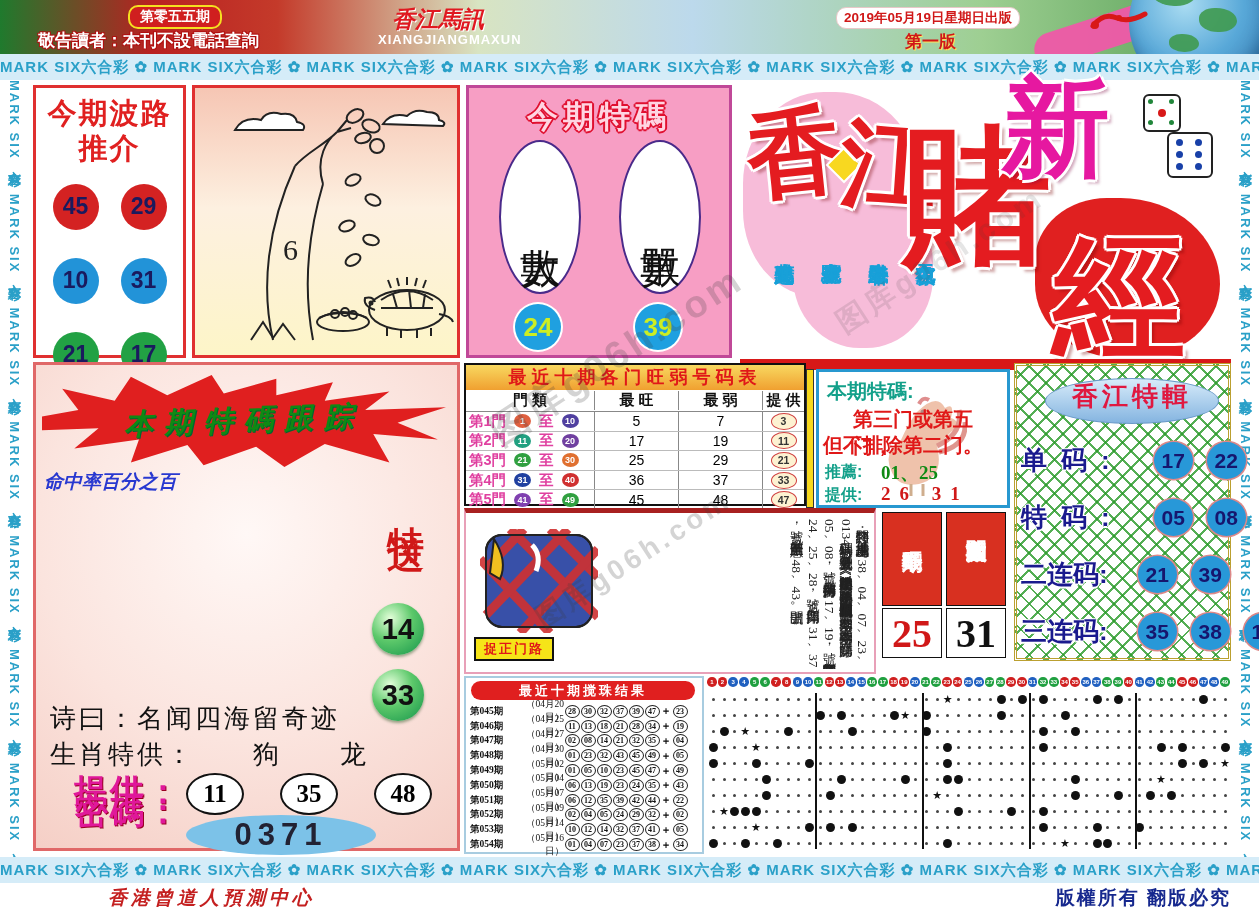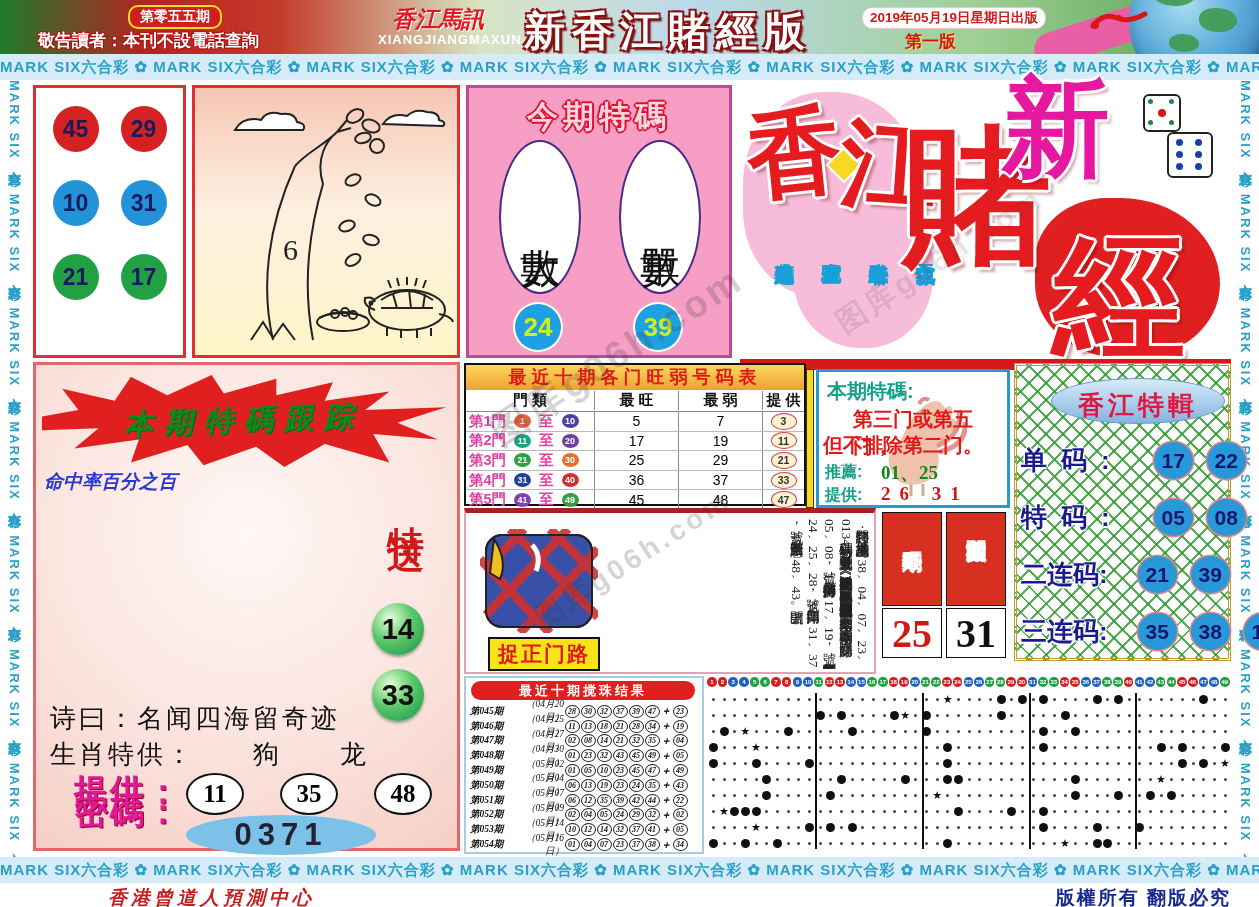--- a/index.html
+++ b/index.html
@@ -12,21 +12,21 @@
   #issue-badge{position:absolute;left:128px;top:5px;background:#d01f1f;border:2px solid #f5e020;
     border-radius:10px;color:#fff;font-weight:bold;font-size:14px;padding:1px 10px;}
   #notice{position:absolute;left:38px;top:29px;color:#fff;font-weight:bold;font-size:17px;
     text-shadow:1px 1px 0 #b01010,-1px -1px 0 #b01010,1px -1px 0 #b01010,-1px 1px 0 #b01010;}
   #masthead-cn{position:absolute;left:392px;top:4px;color:#e01820;font-weight:bold;font-size:23px;
     font-family:"Liberation Serif",serif;font-style:italic;text-shadow:1px 1px 0 #fff;}
   #masthead-en{position:absolute;left:378px;top:32px;color:#fff;font-weight:bold;font-size:13px;letter-spacing:1px;}
   #main-title{position:absolute;left:524px;top:4px;color:#fff;font-weight:bold;font-size:41px;
     font-family:"Liberation Serif",serif;letter-spacing:7px;
     text-shadow:2px 2px 0 #8c1010,-2px -2px 0 #8c1010,2px -2px 0 #8c1010,-2px 2px 0 #8c1010,3px 3px 2px #5c0808;}
-  #pub-date{position:absolute;left:862px;top:7px;width:182px;height:20px;background:#fff;border-radius:10px;
+  #pub-date{position:absolute;left:836px;top:7px;width:182px;height:20px;background:#fff;border-radius:10px;
     color:#d01818;font-weight:bold;font-size:13.5px;text-align:center;line-height:20px;border:1px solid #e8c8c8;}
   #edition{position:absolute;left:905px;top:30px;color:#d01818;font-weight:bold;font-size:17px;
     text-shadow:1px 1px 0 #f8e060;}
   #pink-ribbon{position:absolute;left:1032px;top:18px;width:128px;height:34px;background:#ef58a8;
     border-radius:20px;transform:rotate(-18deg);opacity:.95;}
   #globe{position:absolute;right:-18px;top:-52px;width:148px;height:148px;border-radius:50%;
     background:radial-gradient(circle at 38% 38%,#aadcf2 0%,#58a8d8 45%,#2a6ea8 100%);
     box-shadow:inset -8px -10px 18px rgba(0,40,80,.5);}
   .land{position:absolute;background:#3f9a4f;border-radius:45% 60% 50% 55%;opacity:.9;}
   #dragon{position:absolute;right:110px;top:8px;width:60px;height:26px;}
@@ -156,57 +156,57 @@
   #benqi-tj-label{left:6px;top:90px;}
   #benqi-tg-label{left:6px;top:113px;}
   #benqi-tj-value{position:absolute;left:62px;top:88px;color:#0f8a14;font-weight:bold;font-size:19px;font-family:"Liberation Serif",serif;}
   #benqi-tg-value{position:absolute;left:62px;top:111px;color:#d01818;font-weight:bold;font-size:19px;letter-spacing:9px;font-family:"Liberation Serif",serif;}
 
   
   #box-teji{left:1014px;top:363px;width:217px;height:298px;border:3px double #bba030;
     background:
       repeating-linear-gradient(45deg,transparent 0 10px,#2a9a2acc 10px 12px),
       repeating-linear-gradient(-45deg,transparent 0 10px,#2a9a2acc 10px 12px),#fff;}
-  #teji-title-oval{position:absolute;left:34px;top:12px;width:172px;height:44px;border-radius:50%;
-    background:linear-gradient(180deg,#d8ecfa 0%,#84b4e0 100%);display:flex;align-items:flex-end;justify-content:center;
+  #teji-title-oval{position:absolute;left:28px;top:12px;width:172px;height:44px;border-radius:50%;
+    background:linear-gradient(180deg,#d8ecfa 0%,#84b4e0 100%);display:flex;align-items:flex-start;justify-content:center;
     border:1px solid #6898c8;}
   #teji-title{color:#e01840;font-weight:bold;font-size:26px;letter-spacing:4px;font-family:"Liberation Serif",serif;}
   #teji-rows{position:absolute;left:4px;top:66px;width:208px;}
   .teji-row{display:flex;align-items:center;height:57px;gap:28px;}
   .teji-label{color:#1a1a8e;font-weight:bold;font-size:26px;white-space:nowrap;
     text-shadow:1.5px 0 #fff,-1.5px 0 #fff,0 1.5px #fff,0 -1.5px #fff;}
   .teji-label.wide{letter-spacing:14px;}
   .teji-balls{display:flex;gap:14px;margin-left:2px;}
   .teji-ball{width:39px;height:37px;background:#2898d8;color:#16166e;font-size:21px;
     box-shadow:0 0 0 1.5px #d88;}
 
   
   #box-menlu{left:464px;top:508px;width:412px;height:166px;border:2px solid #e8a0b8;border-top:5px solid #a82020;}
   #jacket{position:absolute;left:14px;top:16px;}
   #menlu-label{position:absolute;left:8px;top:124px;background:#f6e418;border:2px solid #111;color:#e01818;
-    font-weight:bold;font-size:21px;padding:1px 8px;letter-spacing:2px;margin-left:14px;}
+    font-weight:bold;font-size:13px;padding:1px 8px;letter-spacing:2px;}
   #menlu-text{position:absolute;left:142px;top:6px;width:262px;height:150px;writing-mode:vertical-rl;
     text-orientation:mixed;font-family:"Liberation Serif",serif;font-size:13.5px;line-height:1.22;color:#222;overflow:hidden;}
 
   
   #box-wangqi{left:880px;top:510px;width:130px;height:150px;}
   .j-cell{position:absolute;box-sizing:border-box;border:1px solid #111;}
   .j-head-cell{background:#d83020;display:flex;align-items:center;justify-content:center;}
   .j-head{writing-mode:vertical-rl;text-orientation:upright;color:#fff;font-weight:bold;font-size:21px;line-height:1.25;}
   .j-head.h2{height:48px;}
   .j-head.h3{height:70px;}
   .j-val{background:#fff;display:flex;align-items:center;justify-content:center;
     font-family:"Liberation Serif",serif;font-weight:bold;font-size:40px;}
 
   
   #box-results{left:464px;top:676px;width:240px;height:178px;border:2px solid #a8cce0;background:#fff;}
   #res-header{position:absolute;left:5px;top:3px;width:224px;height:19px;background:#e01f1f;border-radius:10px;
     color:#fff;font-weight:bold;font-size:13px;text-align:center;line-height:19px;letter-spacing:3px;}
   #res-rows{position:absolute;left:4px;top:26px;width:232px;}
-  .res-row{display:flex;align-items:center;height:14.8px;font-family:"Liberation Serif",serif;font-style:italic;}
+  .res-row{display:flex;align-items:center;height:14.8px;font-family:"Liberation Serif",serif;}
   .res-period{width:39px;font-size:9.5px;font-weight:bold;color:#111;}
   .res-date{width:55px;font-size:9.5px;color:#111;text-align:right;}
   .res-ball{display:inline-flex;width:13px;height:11px;border:1px solid #222;border-radius:50%;font-size:8px;
     align-items:center;justify-content:center;font-weight:bold;margin:0 0.5px;background:#fff;color:#111;}
   .res-plus{font-size:10px;font-weight:bold;margin:0 1px;}
 
   
   #box-matrix{left:706px;top:676px;width:525px;height:178px;background:#fff;}
   #num-strip{position:absolute;left:1px;top:1px;display:flex;}
   .ns-ball{width:9.6px;height:9.6px;border-radius:50%;color:#fff;font-size:6px;font-weight:bold;
@@ -228,21 +228,20 @@
 </head>
 <body>
 
 <div id="page">
 
   <div id="banner">
     <span id="issue-badge">第零五五期</span>
     <span id="notice">敬告讀者：本刊不設電話查詢</span>
     <span id="masthead-cn">香江馬訊</span>
     <span id="masthead-en">XIANGJIANGMAXUN</span>
-    <span id="main-title">新香江賭經版</span>
     <span id="pub-date">2019年05月19日星期日出版</span>
     <span id="edition">第一版</span>
     <div id="pink-ribbon"></div>
     <div id="globe">
       <div class="land" style="left:22px;top:28px;width:46px;height:30px;"></div>
       <div class="land" style="left:70px;top:60px;width:38px;height:24px;"></div>
       <div class="land" style="left:40px;top:86px;width:30px;height:18px;"></div>
     </div>
     <svg id="dragon" viewBox="0 0 60 26">
       <path d="M4 18 Q14 4 28 10 Q40 15 56 6" stroke="#d81818" stroke-width="5" fill="none" stroke-linecap="round"></path>
@@ -250,20 +249,24 @@
         <circle cx="30" cy="10" r="3" fill="#d81818"></circle>
     </svg>
   </div>
 
   <div id="marquee-top" class="marquee-h">MARK SIX六合彩 ✿ MARK SIX六合彩 ✿ MARK SIX六合彩 ✿ MARK SIX六合彩 ✿ MARK SIX六合彩 ✿ MARK SIX六合彩 ✿ MARK SIX六合彩 ✿ MARK SIX六合彩 ✿ MARK SIX六合彩 ✿ MARK SIX六合彩 ✿ </div>
   <div id="marquee-bottom" class="marquee-h">MARK SIX六合彩 ✿ MARK SIX六合彩 ✿ MARK SIX六合彩 ✿ MARK SIX六合彩 ✿ MARK SIX六合彩 ✿ MARK SIX六合彩 ✿ MARK SIX六合彩 ✿ MARK SIX六合彩 ✿ MARK SIX六合彩 ✿ MARK SIX六合彩 ✿ </div>
   <div id="strip-left" class="marquee-v">MARK SIX六合彩 ✿ MARK SIX六合彩 ✿ MARK SIX六合彩 ✿ MARK SIX六合彩 ✿ MARK SIX六合彩 ✿ MARK SIX六合彩 ✿ MARK SIX六合彩 ✿ MARK SIX六合彩 ✿ </div>
   <div id="strip-right" class="marquee-v">MARK SIX六合彩 ✿ MARK SIX六合彩 ✿ MARK SIX六合彩 ✿ MARK SIX六合彩 ✿ MARK SIX六合彩 ✿ MARK SIX六合彩 ✿ MARK SIX六合彩 ✿ MARK SIX六合彩 ✿ </div>
 
   <div id="box-bolu" class="box">
+    <div id="bolu-title">
+      <span>今期波路</span><br>
+      <span>推介</span>
+    </div>
     <div id="bolu-balls">
         <div class="ball bolu-ball red">45</div>
         <div class="ball bolu-ball red">29</div>
         <div class="ball bolu-ball blue">10</div>
         <div class="ball bolu-ball blue">31</div>
         <div class="ball bolu-ball green">21</div>
         <div class="ball bolu-ball green">17</div>
       </div>
   </div>
 

